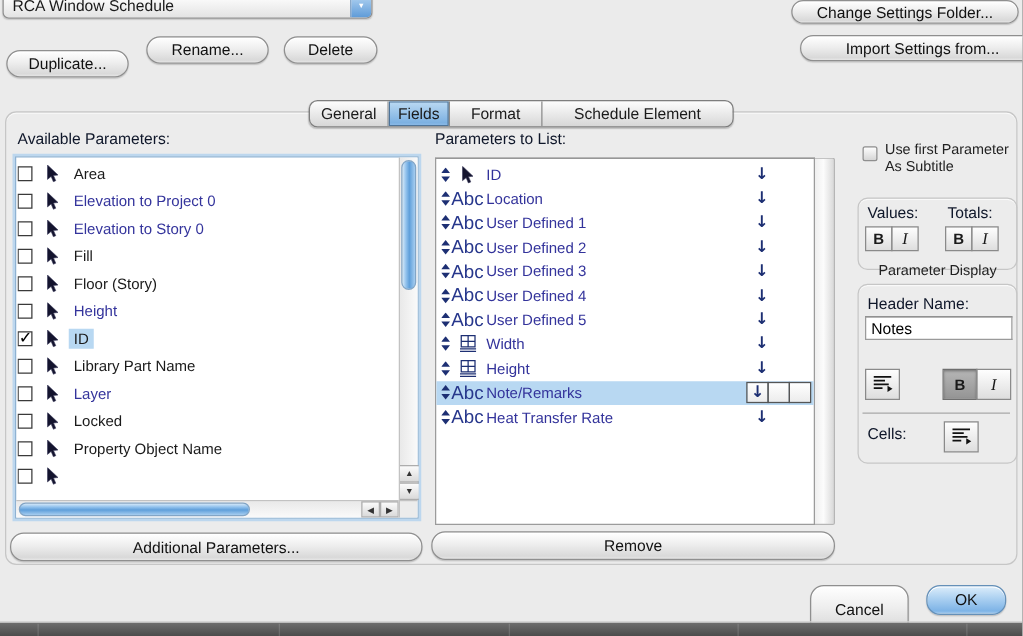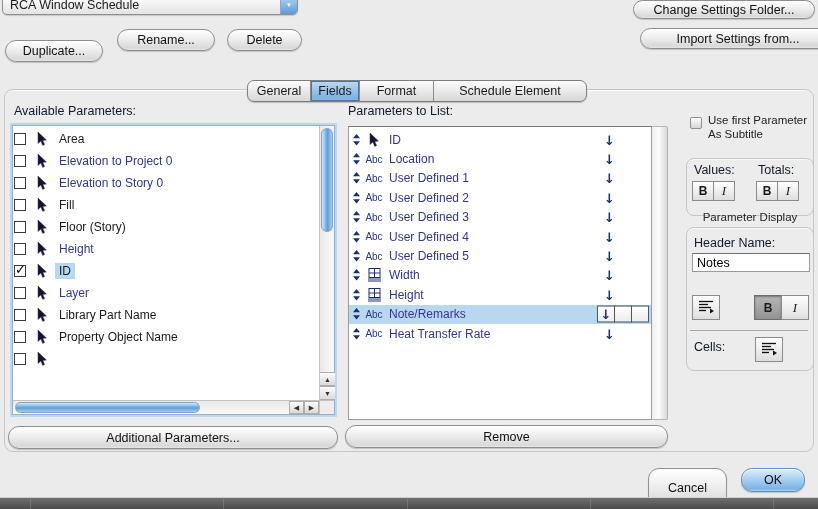--- a/index.html
+++ b/index.html
@@ -68,21 +68,21 @@
   .sb-corner{position:absolute;right:0;bottom:0;width:15px;height:14px;background:#ececec;
     border-left:1px solid #c2c2c2;border-top:1px solid #c2c2c2;}
 
   
   #right-list{left:348px;top:126px;width:304px;height:294px;background:#fff;
     border:1px solid #9b9b9b;border-top-color:#767676;z-index:4;padding-top:3px;overflow:hidden;}
   .rrow{position:relative;display:flex;align-items:center;height:19.4px;padding-left:4px;}
   .rrow.sel{background:#b8d8f2;}
   .handle-ic{flex:none;}
   .ricon{width:20px;margin-left:3px;display:flex;align-items:center;justify-content:center;flex:none;}
-  .abc{font-size:10px;color:#27378c;letter-spacing:0;text-align:right;}
+  .abc{font-size:15px;color:#27378c;letter-spacing:0;text-align:right;}
   .rlabel{margin-left:5px;color:#33339b;}
   .dn{position:absolute;left:255px;top:50%;transform:translateY(-50%);
       color:#1d2f73;font-weight:bold;font-size:13px;font-family:"DejaVu Sans",sans-serif;line-height:1;}
   .cells{position:absolute;left:249px;top:50%;transform:translateY(-50%);display:flex;}
   .cell{width:18px;height:17px;border:1px solid #555;margin-left:-1px;background:linear-gradient(#fff,#ececec);
         display:flex;align-items:center;justify-content:center;}
   .cell .dnc{color:#1d2f73;font-weight:bold;font-size:13px;font-family:"DejaVu Sans",sans-serif;line-height:1;}
   #right-scrollstrip{left:652px;top:126px;width:16px;height:294px;z-index:4;
     background:linear-gradient(90deg,#efefef,#fcfcfc 45%,#d9d9d9);border:1px solid #b5b5b5;border-left:none;border-radius:0 2px 2px 0;}
 
@@ -225,28 +225,35 @@
         <svg class="cursor-ic" width="10" height="14">
             <use href="#cursor-arrow"></use>
           </svg>
         <span class="llabel hl">ID</span>
       </div>
       <div class="lrow">
         <span class="cb"></span>
         <svg class="cursor-ic" width="10" height="14">
             <use href="#cursor-arrow"></use>
           </svg>
+        <span class="llabel">Library Part Name</span>
+      </div>
+      <div class="lrow">
+        <span class="cb"></span>
+        <svg class="cursor-ic" width="10" height="14">
+            <use href="#cursor-arrow"></use>
+          </svg>
         <span class="llabel blue">Layer</span>
       </div>
       <div class="lrow">
         <span class="cb"></span>
         <svg class="cursor-ic" width="10" height="14">
             <use href="#cursor-arrow"></use>
           </svg>
-        <span class="llabel">Library Part Name</span>
+        <span class="llabel">Locked</span>
       </div>
       <div class="lrow">
         <span class="cb"></span>
         <svg class="cursor-ic" width="10" height="14">
             <use href="#cursor-arrow"></use>
           </svg>
         <span class="llabel">Property Object Name</span>
       </div>
       <div class="lrow">
         <span class="cb"></span>

